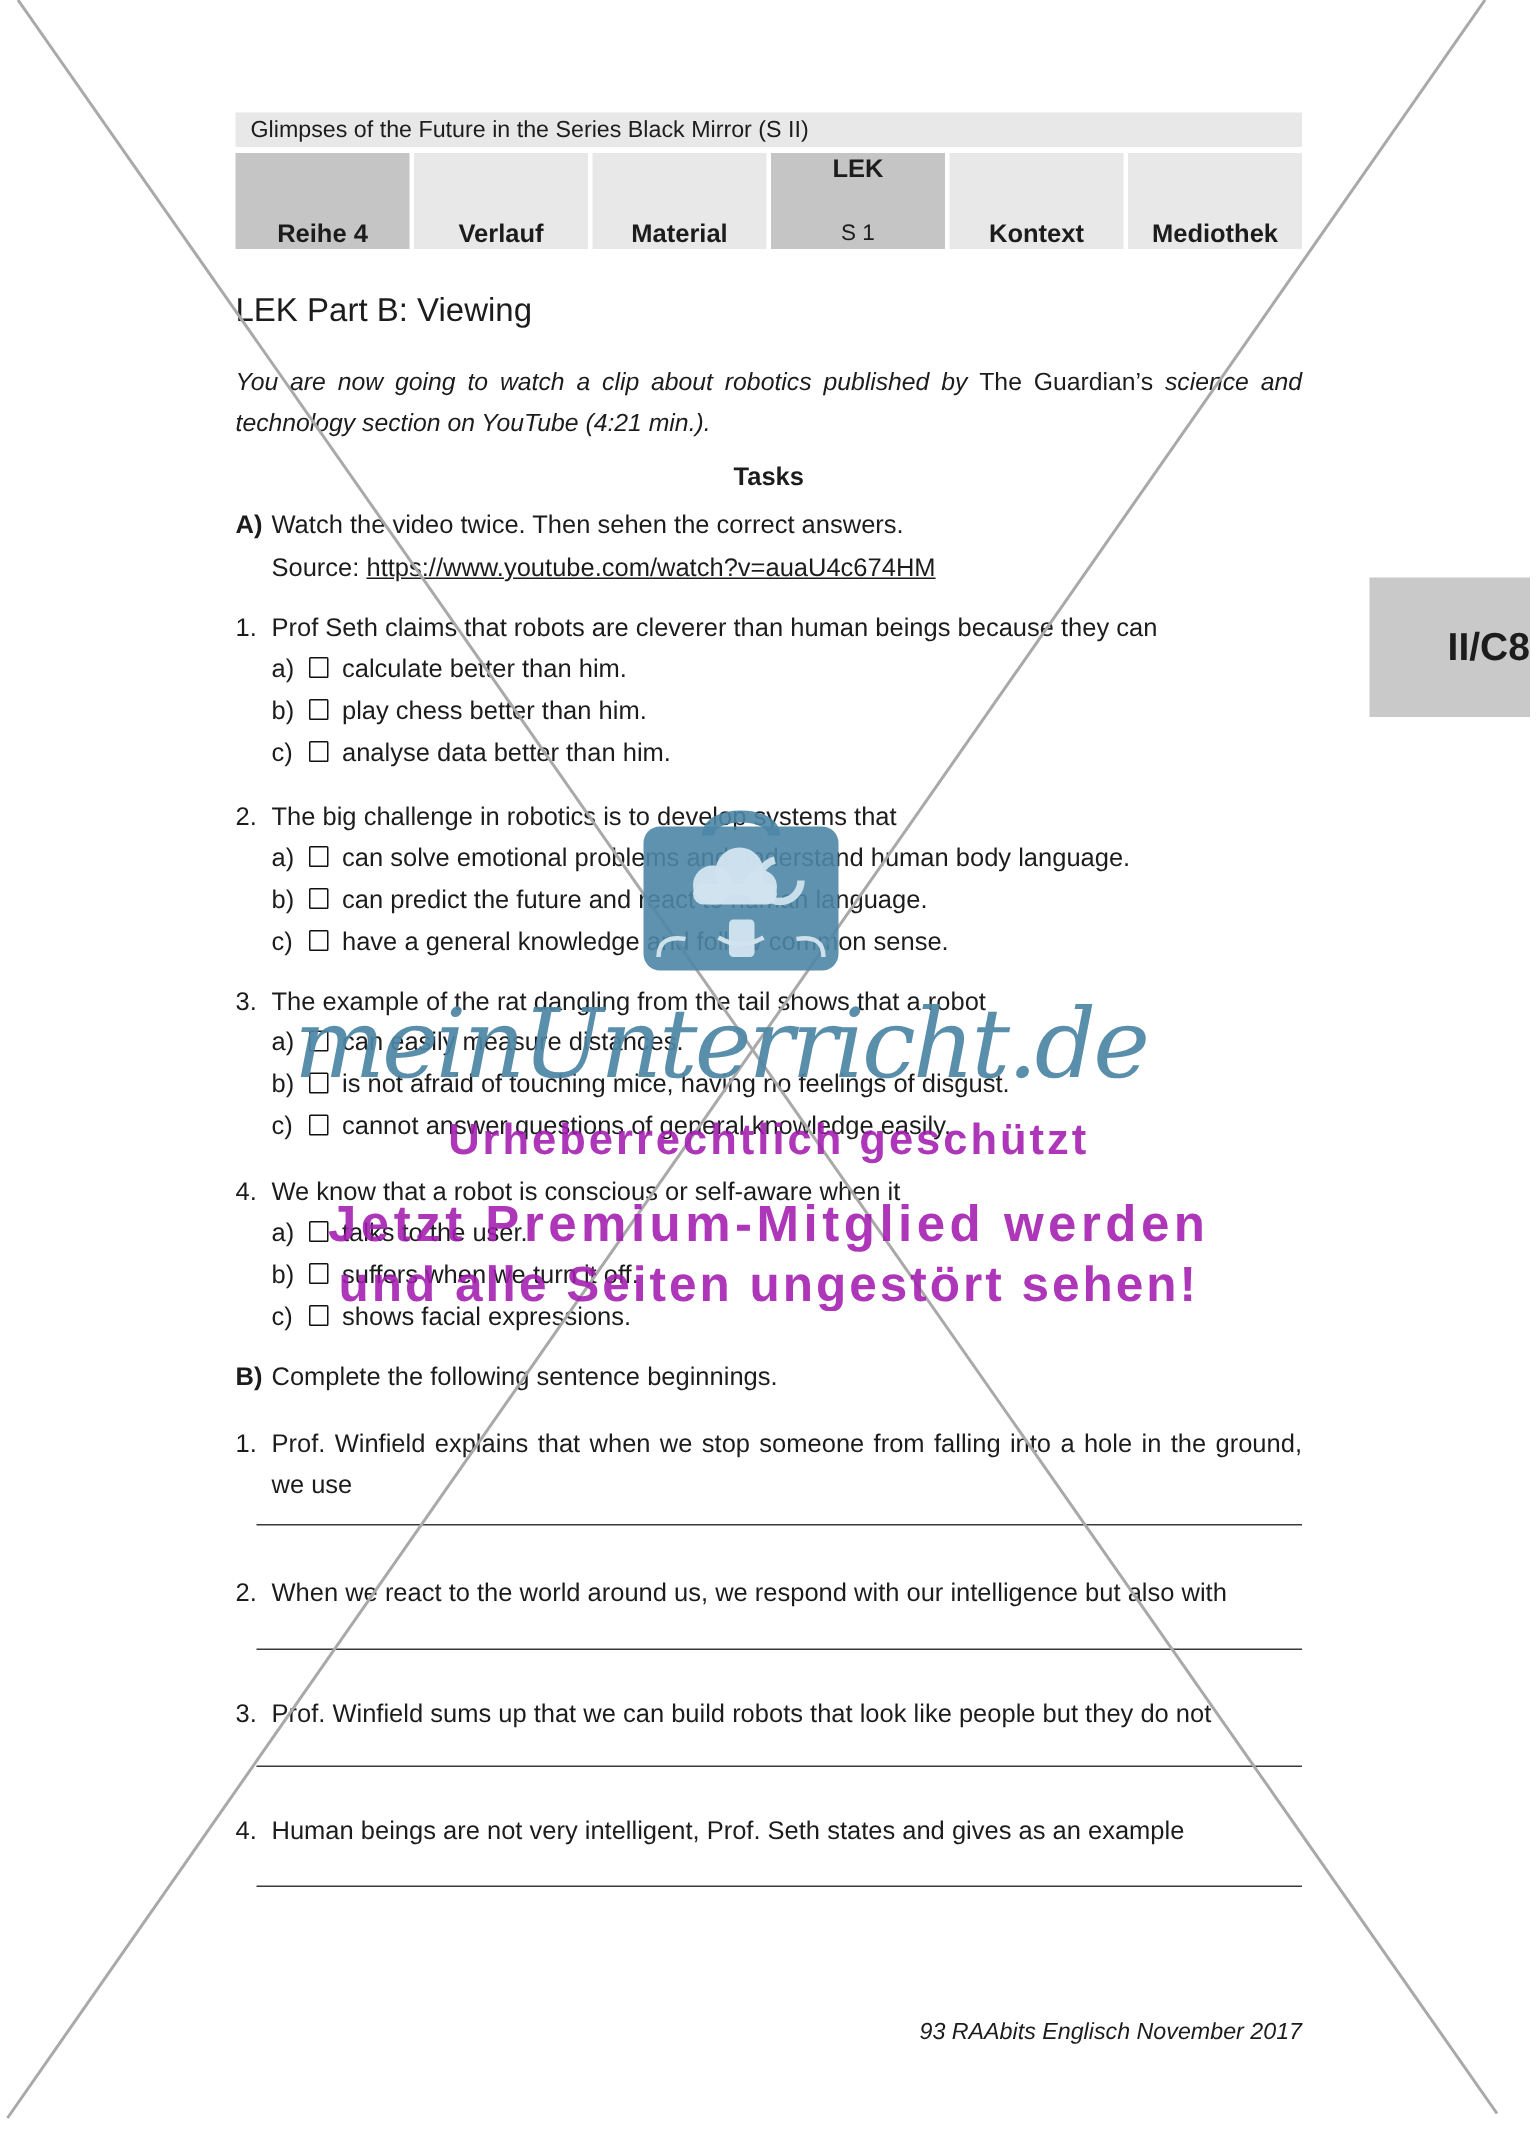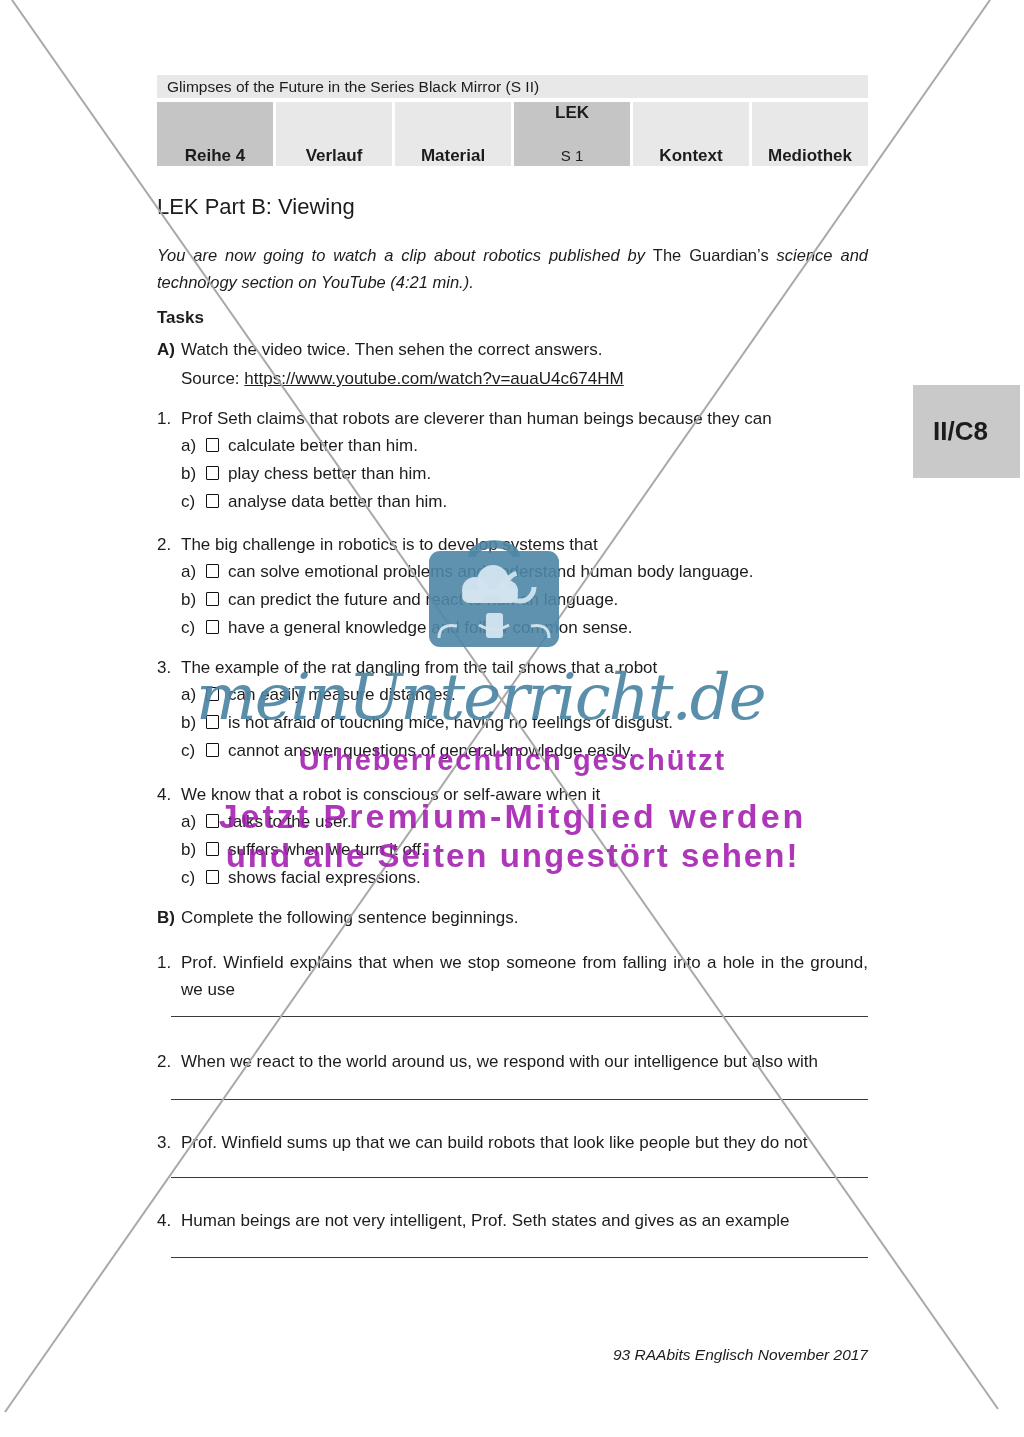--- a/index.html
+++ b/index.html
@@ -8,28 +8,28 @@
 
   
   .series-strip{position:absolute;left:157px;top:75px;width:711px;height:23px;background:#e8e8e8;font-size:15.5px;line-height:23px;padding-left:10px;box-sizing:border-box;white-space:nowrap;}
   .series-strip .it{}
   .tabs{position:absolute;left:157px;top:102px;width:711px;height:48px;display:grid;grid-template-columns:repeat(6,1fr);gap:3px;}
   .tab{background:#e8e8e8;display:flex;flex-direction:column;align-items:center;justify-content:flex-end;font-weight:bold;font-size:17px;line-height:1.25;}
   .tab.active{background:#c5c5c5;}
   .tab .sub{font-weight:normal;font-size:15px;margin-top:24px;}
 
   
-  .code-badge{position:absolute;left:913px;top:385px;width:107px;height:93px;background:#c9c9c9;font-weight:bold;font-size:26px;line-height:93px;padding-left:20px;box-sizing:border-box;}
+  .code-badge{position:absolute;left:913px;top:385px;width:107px;height:93px;background:#c9c9c9;font-weight:bold;font-size:26px;line-height:93px;padding-left:20px;box-sizing:border-box;text-align:right;}
 
   
   .content{position:absolute;left:157px;top:186px;width:711px;}
   h1.title{font-size:22px;margin:8px 0 0 0;font-weight:normal;}
   .intro{margin:22px 0 0 0;font-size:16.5px;line-height:27px;text-align:justify;}
   .intro .it{font-style:italic;}
-  .tasks-h{margin-top:12px;font-size:17px;font-weight:bold;}
+  .tasks-h{margin-top:12px;font-size:17px;font-weight:bold;text-align:center;}
   .taskrow{display:flex;margin-top:10px;font-size:17px;line-height:23px;}
   .taskrow .tlabel{width:24px;font-weight:bold;flex:none;}
   .source{margin:8px 0 0 24px;font-size:17px;}
   .source a{color:#1c1c1c;text-decoration:underline;}
   .q{display:flex;font-size:17px;line-height:23px;}
   .q .num{width:24px;flex:none;}
   .q1{margin-top:18px;} .q2{margin-top:21px;} .q3{margin-top:18px;} .q4{margin-top:22px;}
   .opt{display:flex;margin:8px 0 0 24px;font-size:17px;line-height:20px;}
   .opt.first{margin-top:6px;}
   .opt .letter{width:25px;flex:none;}

